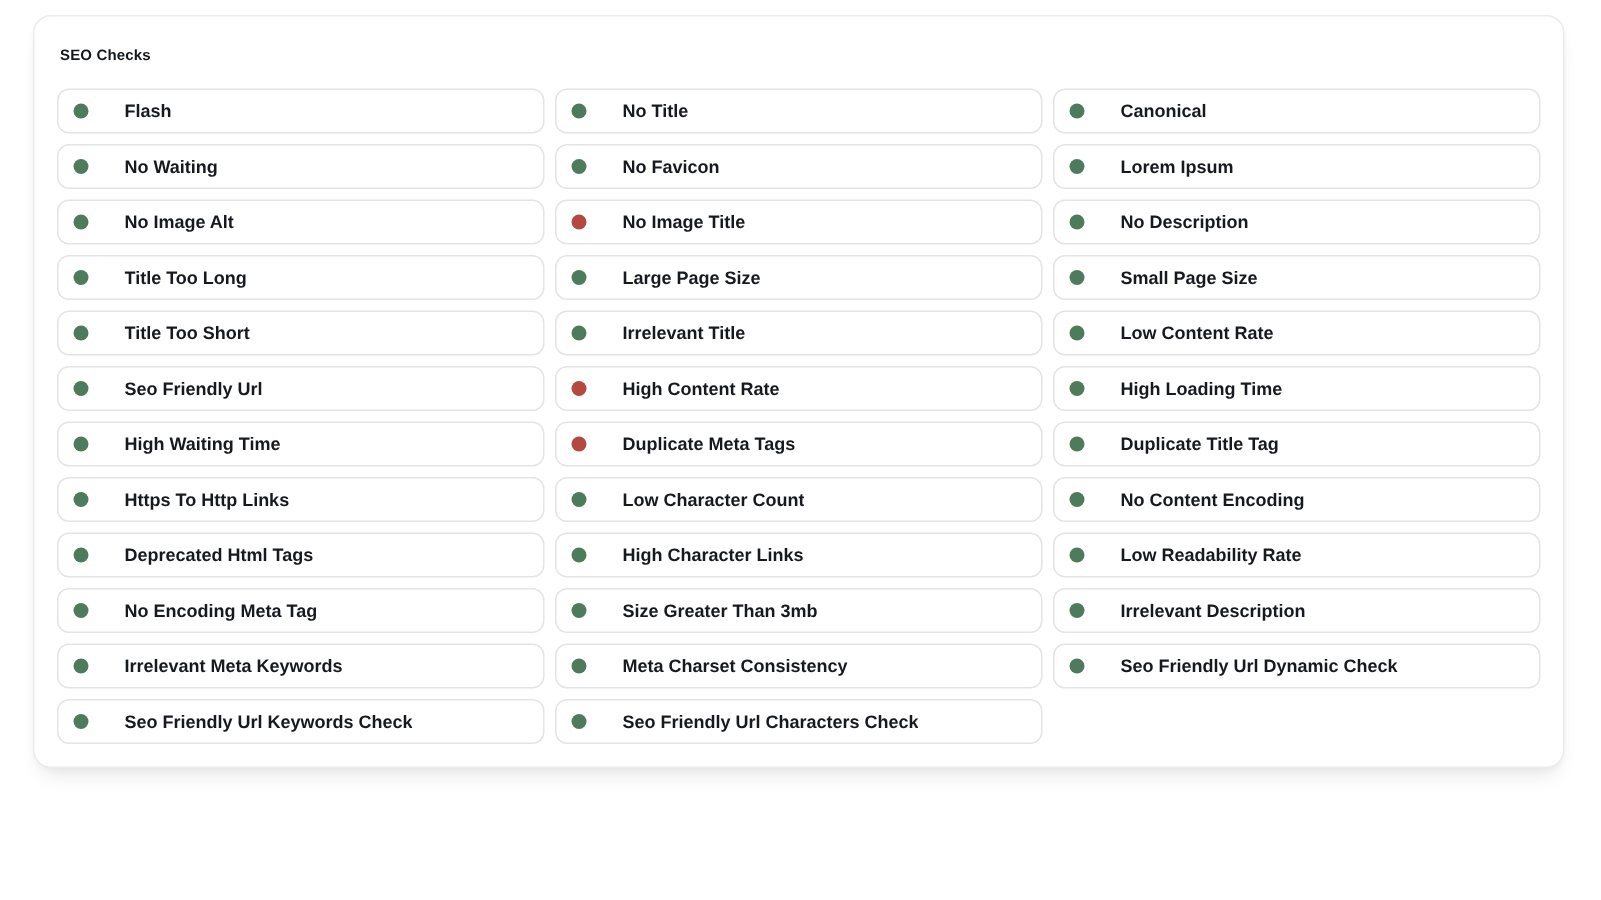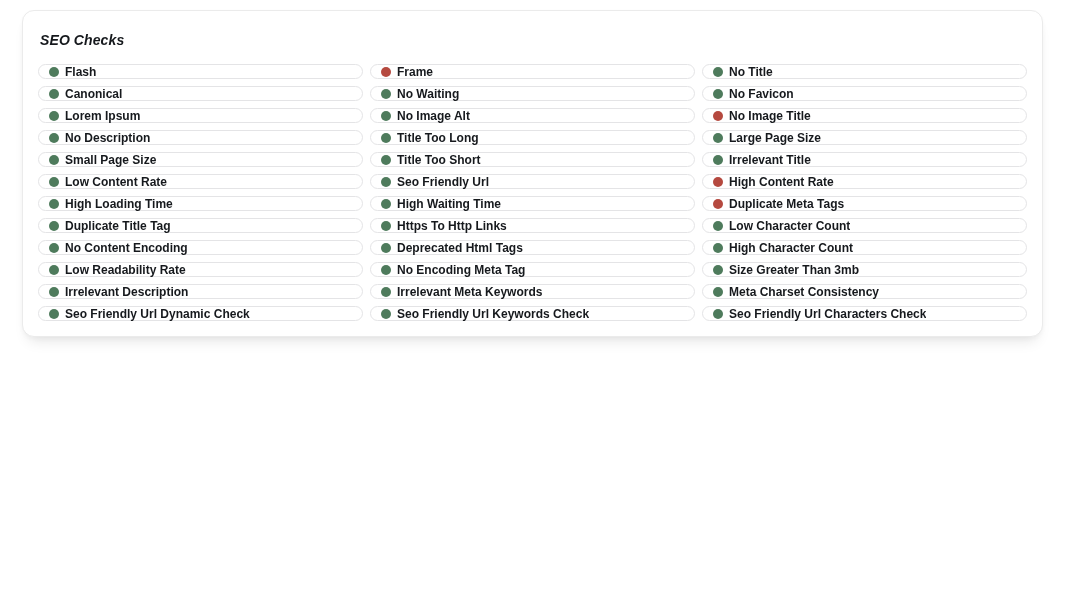--- a/index.html
+++ b/index.html
@@ -12,38 +12,37 @@
   }
   .panel {
     margin: 10px 24px 0 22px;
     background: #ffffff;
     border: 1px solid #ebebeb;
     border-radius: 12px;
     padding: 21px 15px 15px 15px;
     box-shadow: 0 10px 14px -6px rgba(0,0,0,0.10), 0 2px 4px rgba(0,0,0,0.03);
   }
   .panel-title {
-    font-size: 14px;
+    font-size: 10px;
     font-weight: 700;
     color: #15181c;
     letter-spacing: 0.1px;
     margin: 0 0 16px 2px;
-    font-style: italic;
   }
   .checks-grid {
     display: grid;
     grid-template-columns: repeat(3, 1fr);
     column-gap: 7px;
     row-gap: 7px;
   }
   .check-item {
     display: flex;
     align-items: center;
-    gap: 6px;
-    height: 15px;
+    gap: 24px;
+    height: 30px;
     padding: 0 10px;
     background: #ffffff;
     border: 1px solid #e4e4e6;
     border-radius: 8px;
     cursor: pointer;
   }
   .status-dot {
     width: 10px;
     height: 10px;
     border-radius: 50%;
@@ -62,24 +61,20 @@
 <body>
 
 <div class="panel">
   <h2 class="panel-title">SEO Checks</h2>
   <div class="checks-grid">
   <div class="check-item">
     <span class="status-dot" style="background: rgb(78, 123, 92);"></span>
     <span class="check-label">Flash</span>
   </div>
 
-  <div class="check-item">
-    <span class="status-dot" style="background: rgb(181, 73, 63);"></span>
-    <span class="check-label">Frame</span>
-  </div>
 
   <div class="check-item">
     <span class="status-dot" style="background: rgb(78, 123, 92);"></span>
     <span class="check-label">No Title</span>
   </div>
 
   <div class="check-item">
     <span class="status-dot" style="background: rgb(78, 123, 92);"></span>
     <span class="check-label">Canonical</span>
   </div>
@@ -190,21 +185,21 @@
     <span class="check-label">No Content Encoding</span>
   </div>
 
   <div class="check-item">
     <span class="status-dot" style="background: rgb(78, 123, 92);"></span>
     <span class="check-label">Deprecated Html Tags</span>
   </div>
 
   <div class="check-item">
     <span class="status-dot" style="background: rgb(78, 123, 92);"></span>
-    <span class="check-label">High Character Count</span>
+    <span class="check-label">High Character Links</span>
   </div>
 
   <div class="check-item">
     <span class="status-dot" style="background: rgb(78, 123, 92);"></span>
     <span class="check-label">Low Readability Rate</span>
   </div>
 
   <div class="check-item">
     <span class="status-dot" style="background: rgb(78, 123, 92);"></span>
     <span class="check-label">No Encoding Meta Tag</span>

